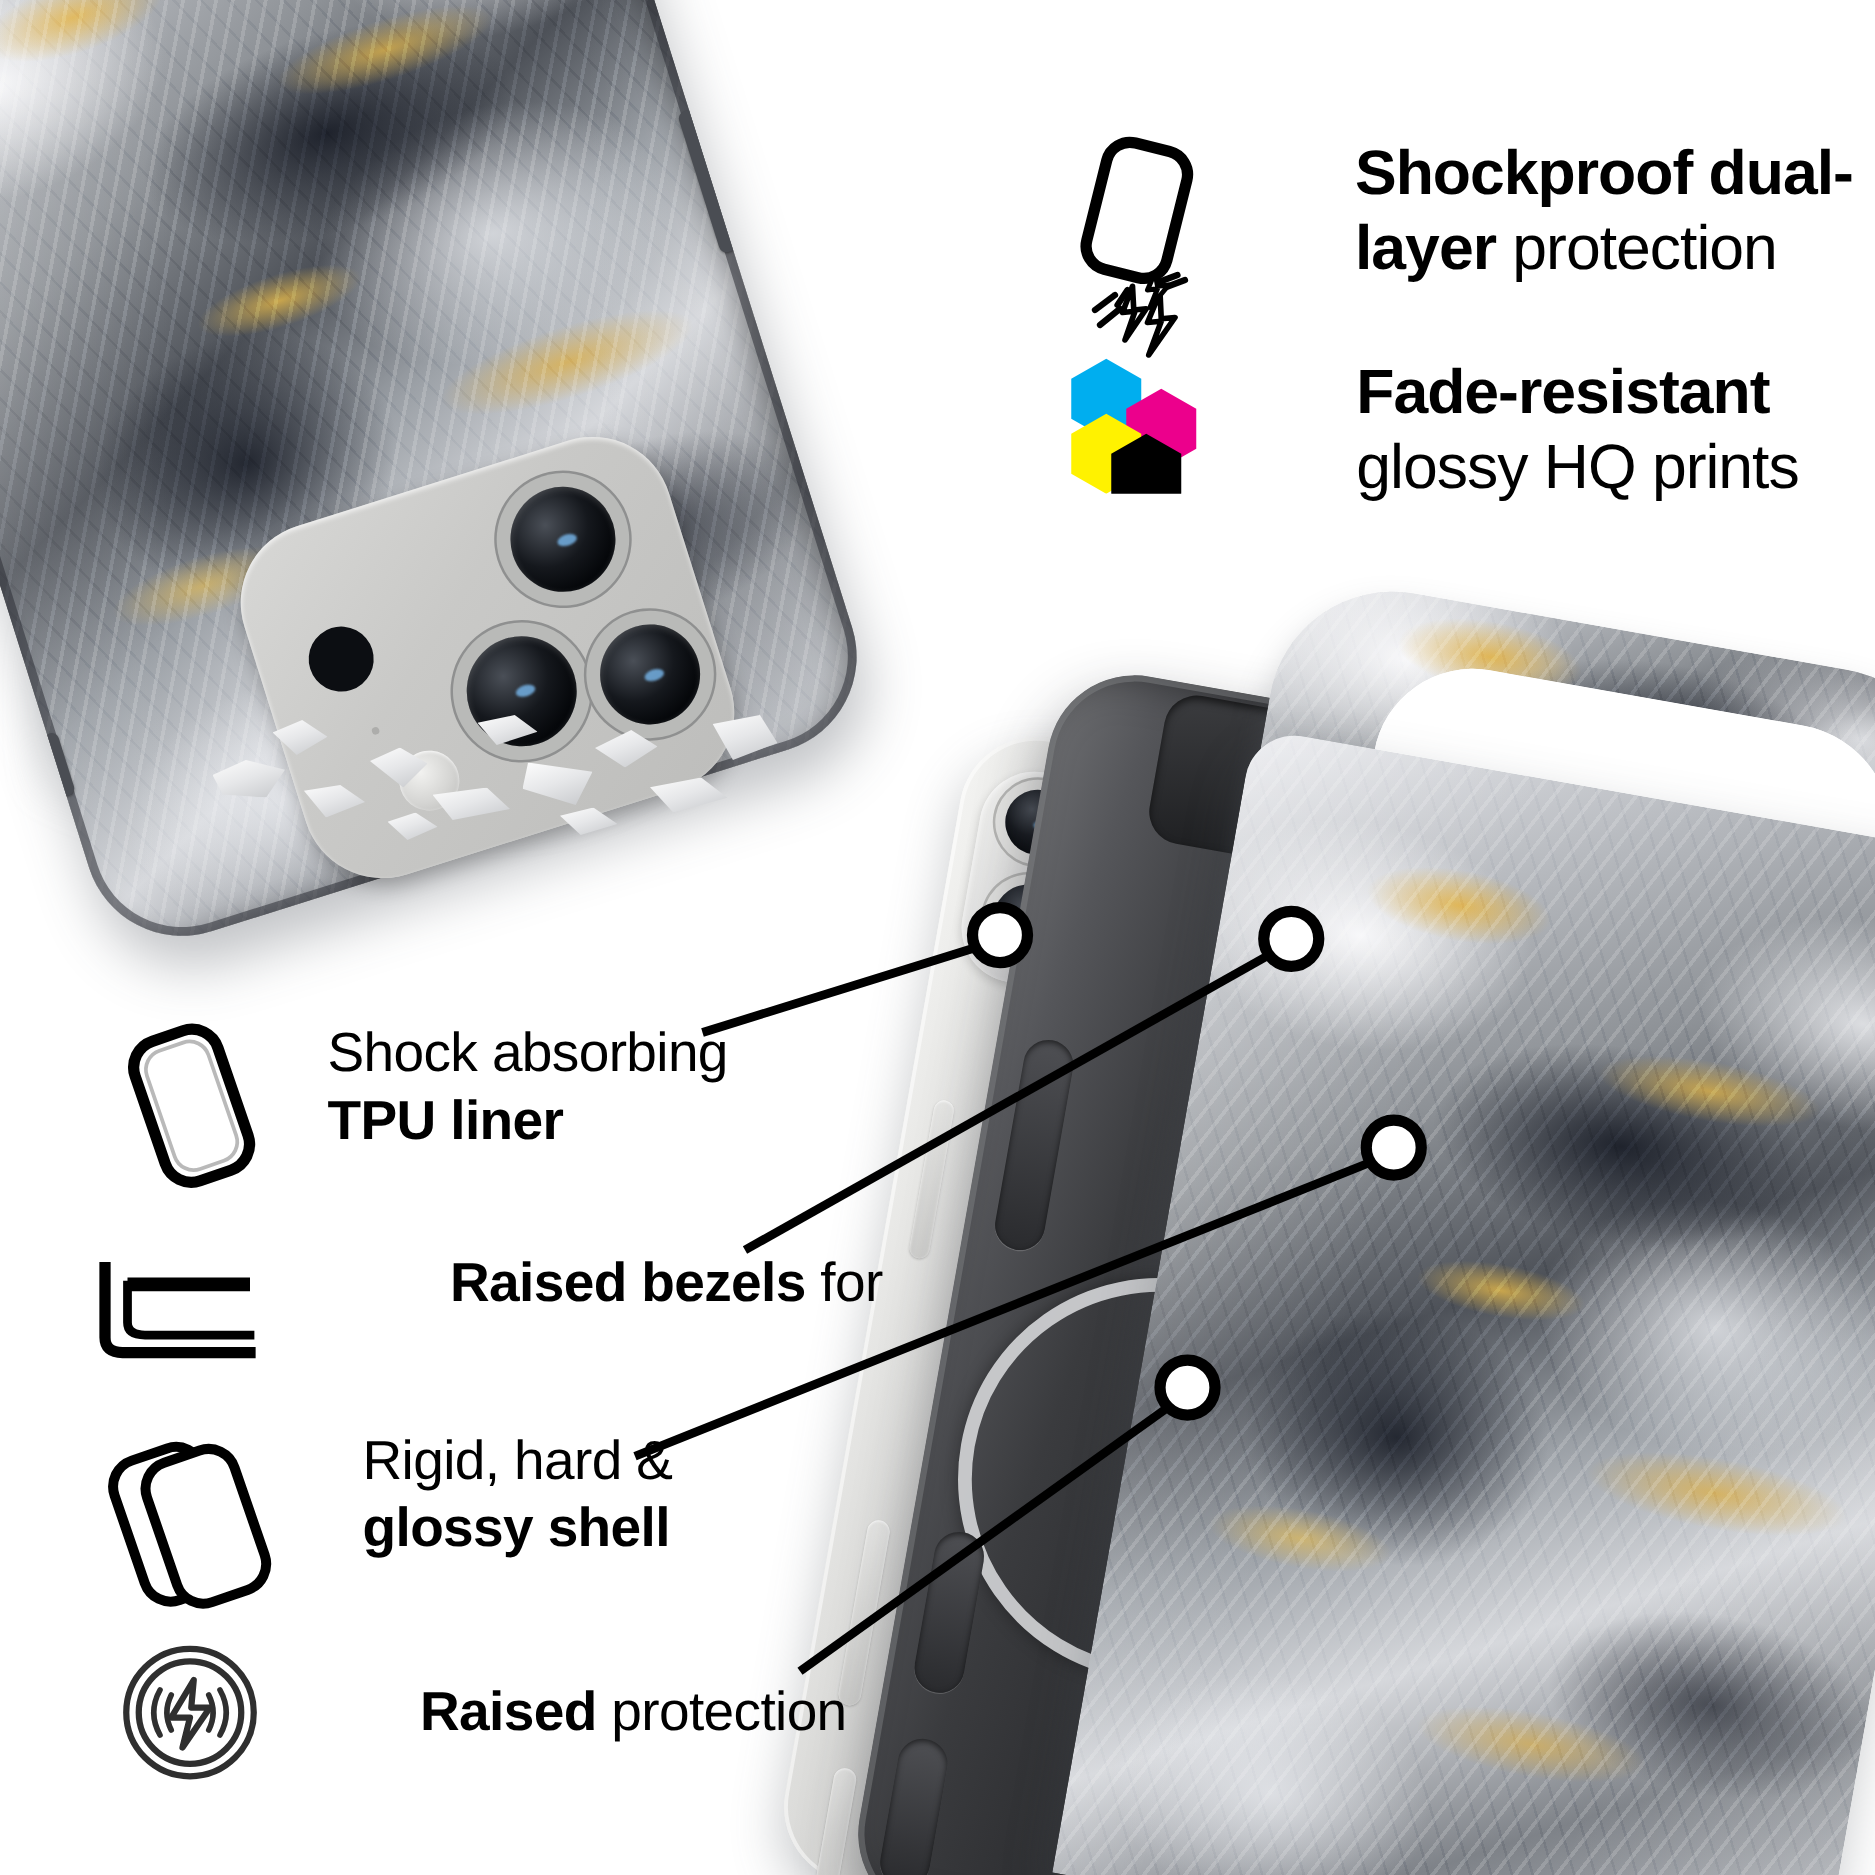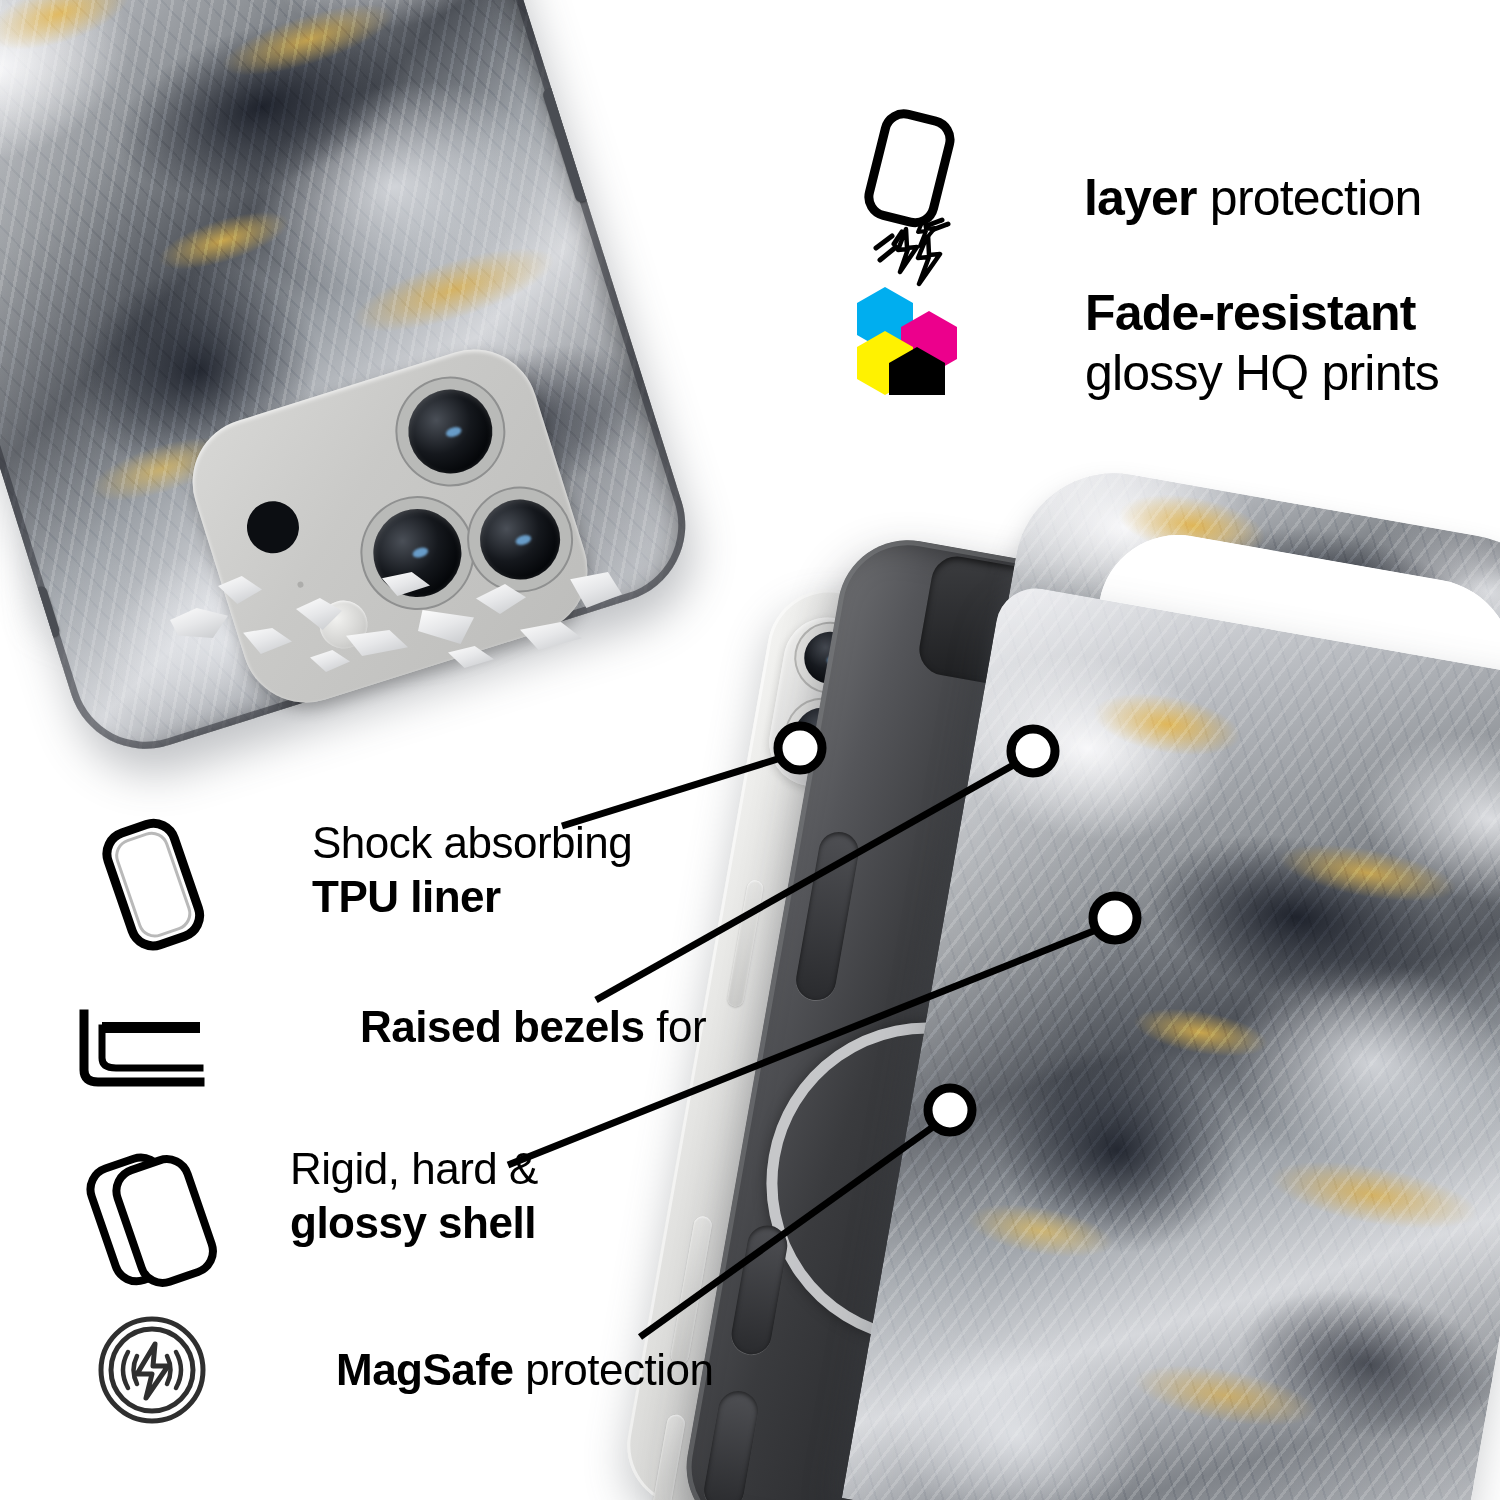--- a/index.html
+++ b/index.html
@@ -273,21 +273,21 @@
           <line x1="40" y1="124" x2="32" y2="136"></line>
           <line x1="64" y1="118" x2="80" y2="112"></line>
           <line x1="70" y1="122" x2="86" y2="116"></line>
         </g>
         <path d="M44 121 L36 142 L46 141 L38 164 L55 139 L45 140 Z" fill="#fff" stroke="#000" stroke-width="4.5" stroke-linejoin="round"></path>
         <path d="M66 126 L56 150 L67 149 L57 176 L78 146 L67 147 Z" fill="#fff" stroke="#000" stroke-width="4.5" stroke-linejoin="round"></path>
         <path d="M62 110 L56 124 L64 123 L58 138 L73 120 L64 121 Z" fill="#fff" stroke="#000" stroke-width="4" stroke-linejoin="round"></path>
       </svg>
     </div>
     <div class="txt top-text" style="margin-left:114px;width:420px;">
-      <br>
+      <span class="b">Shockproof dual-</span><br>
       <span class="b">layer</span><span> protection</span>
     </div>
   </div>
 
   <div class="row" style="left:855px;top:283px;">
     <div class="icon-box" style="width:112px;height:112px;">
       <svg width="112" height="112" viewBox="0 0 112 112">
         <polygon points="30,4 58,20 58,52 30,68 2,52 2,20" fill="#00AEEF"></polygon>
         <polygon points="74,28 102,44 102,76 74,92 46,76 46,44" fill="#EC008C"></polygon>
         <polygon points="30,48 58,64 58,96 30,112 2,96 2,64" fill="#FFF200"></polygon>
@@ -302,21 +302,21 @@
 
   <div class="row" style="left:96px;top:816px;">
     <div class="icon-box" style="width:112px;height:136px;">
       <svg width="112" height="136" viewBox="0 0 112 136">
         <g transform="rotate(-19 56 68)">
           <rect x="22" y="10" width="70" height="118" rx="22" ry="22" fill="#fff" stroke="#000" stroke-width="9"></rect>
           <rect x="31" y="19" width="52" height="100" rx="16" ry="16" fill="#fff" stroke="#b9b9b9" stroke-width="3"></rect>
         </g>
       </svg>
     </div>
-    <div class="txt feat-text" style="margin-left:104px;width:400px;">
+    <div class="txt feat-text" style="margin-left:54px;width:400px;">
       <span>Shock absorbing</span><br>
       <span class="b">TPU liner</span>
     </div>
   </div>
 
   <div class="row" style="left:72px;top:1000px;">
     <div class="icon-box" style="width:136px;height:100px;">
       <svg width="136" height="100" viewBox="0 0 136 100">
         <path d="M12 14 L12 70 Q12 82 26 82 L128 82" fill="none" stroke="#000" stroke-width="9" stroke-linecap="square"></path>
         <path d="M30 28 L30 58 Q30 68 44 68 L128 68" fill="none" stroke="#000" stroke-width="7" stroke-linecap="square"></path>
@@ -349,17 +349,17 @@
         <circle cx="56" cy="56" r="51" fill="none" stroke="#2f2f2f" stroke-width="5"></circle>
         <circle cx="56" cy="56" r="41" fill="none" stroke="#2f2f2f" stroke-width="5"></circle>
         <path d="M59 30 L41 60 L56 60 L50 84 L72 52 L57 52 Z" fill="none" stroke="#2f2f2f" stroke-width="5" stroke-linejoin="round"></path>
         <path d="M32 38 Q22 56 32 74" fill="none" stroke="#2f2f2f" stroke-width="4.5" stroke-linecap="round"></path>
         <path d="M41 42 Q34 56 41 70" fill="none" stroke="#2f2f2f" stroke-width="4.5" stroke-linecap="round"></path>
         <path d="M80 38 Q90 56 80 74" fill="none" stroke="#2f2f2f" stroke-width="4.5" stroke-linecap="round"></path>
         <path d="M71 42 Q78 56 71 70" fill="none" stroke="#2f2f2f" stroke-width="4.5" stroke-linecap="round"></path>
       </svg>
     </div>
     <div class="txt feat-text" style="margin-left:128px;width:460px;">
-      <span class="b">MagSafe</span><span> protection</span>
+      <span class="b">Raised</span><span> protection</span>
     </div>
   </div>
 
 </div>
 
 </body></html>

